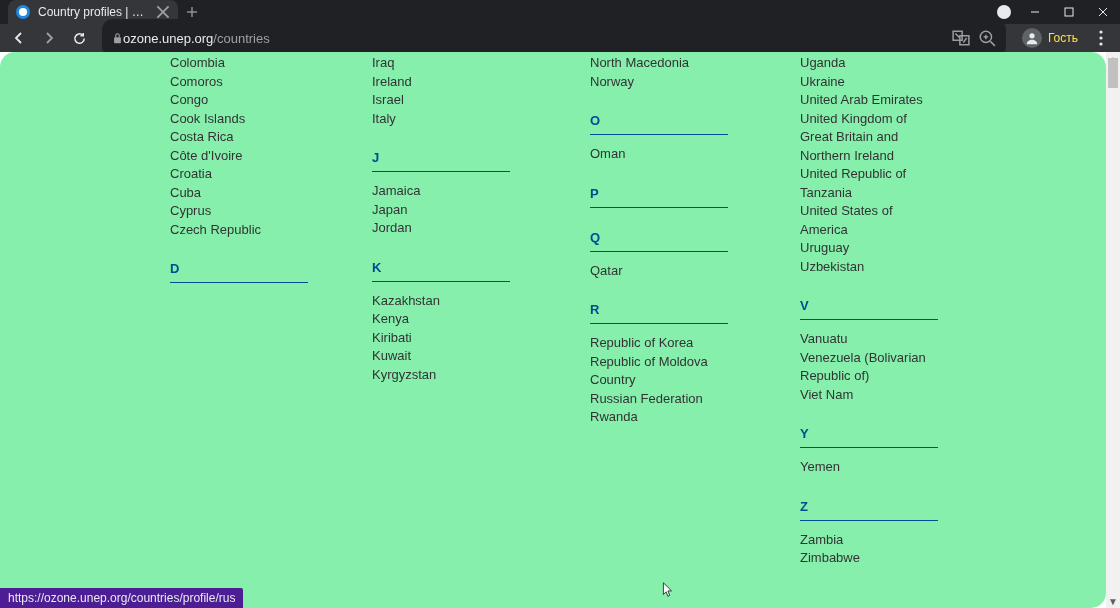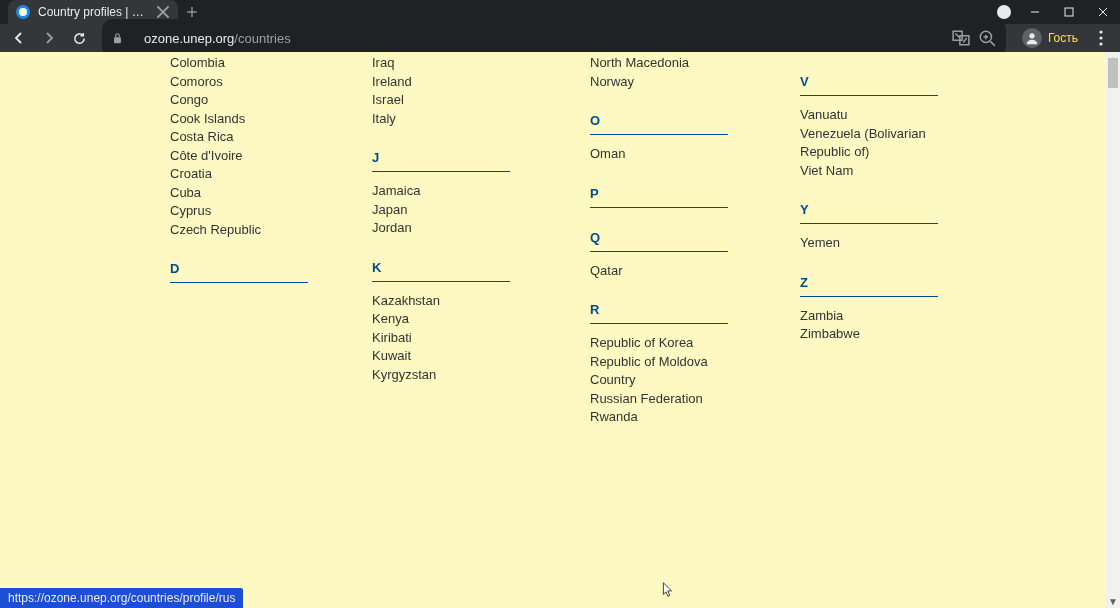--- a/index.html
+++ b/index.html
@@ -18,34 +18,34 @@
   .title-dot { width: 28px; display:flex; align-items:center; justify-content:center; }
   .title-dot .dot { width:14px; height:14px; border-radius:50%; background:#e8eaed; }
   .win-controls { display: flex; }
   .win-btn { width: 34px; display: flex; align-items: center; justify-content: center; color: #e8eaed; cursor: pointer; }
   .win-btn svg { width: 12px; height: 12px; }
   
   
   .toolbar { height: 28px; background: #35363a; display: flex; align-items: center; padding: 0 6px; gap: 4px; }
   .nav-btn { width: 26px; height: 26px; display: flex; align-items: center; justify-content: center; color: #9aa0a6; cursor: pointer; border-radius: 50%; }
   .nav-btn.active { color: #e8eaed; }
-  .omnibox { flex: 1; height: 38px; background: #202124; border-radius: 11px; display: flex; align-items: center; padding: 0 10px; gap: 21px; color: #e8eaed; font-size: 13px; margin: 0 6px; }
+  .omnibox { flex: 1; height: 38px; background: #202124; border-radius: 11px; display: flex; align-items: center; padding: 0 10px; gap: 0; color: #e8eaed; font-size: 13px; margin: 0 6px; }
   .omnibox .lock { color: #9aa0a6; display:flex; }
   .omnibox .url { flex: 1; white-space: nowrap; overflow: hidden; }
   .omnibox .url .path { color: #9aa0a6; }
   .omnibox-actions { display:flex; gap:8px; }
   .ob-act { width:18px; height:18px; display:flex; align-items:center; justify-content:center; color:#9aa0a6; cursor:pointer; }
   .user-chip { display:flex; align-items:center; gap:6px; color:#fde047; font-size:12px; padding: 0 6px; cursor:pointer; }
   .user-chip .avatar { width:20px; height:20px; background:#5f6368; border-radius:50%; display:flex; align-items:center; justify-content:center; }
   .user-chip .avatar svg { width:14px; height:14px; fill:#e8eaed; }
   .menu-btn { width:26px; display:flex; align-items:center; justify-content:center; color:#e8eaed; cursor:pointer; }
 
   
   .viewport { position: relative; width: 1120px; height: 556px; background: #fff; }
-  .page-scroll { position:absolute; inset:0 14px 0 0; overflow:hidden; background:#fef9c3; }
+  .page-scroll { position:absolute; inset:0 14px 0 0; overflow:hidden; background:#86efac;border-radius:15px; }
   .scrollbar-track { position:absolute; top:0; right:0; width:14px; height:100%; background:#f1f1f1; }
   .scrollbar-thumb { position:absolute; right:2px; top:6px; width:10px; height:30px; background:#c1c1c1; border-radius:0; }
   .scrollbar-arrow { position:absolute; right:0; width:14px; height:14px; display:flex; align-items:center; justify-content:center; color:#606060; font-size:10px; }
   .sa-up { top:0; } .sa-down { bottom:0; }
 
   .content { position:relative; width:100%; height:100%; color:#333; font-size:13px; }
   .col { position:absolute; width:140px; }
   .col-1 { left:170px; top:0; }
   .col-2 { left:372px; top:0; }
   .col-3 { left:590px; top:0; }
@@ -53,21 +53,21 @@
   .letter-header { color:#004c93; font-weight:bold; font-size:13px; margin-top:22px; margin-bottom:6px; }
   .letter-rule { border:none; border-bottom:1px solid #004c93; margin-bottom:10px; width:138px; }
   .country-list a { display:block; color:#333; text-decoration:none; line-height:18.5px; padding:0; cursor:pointer; }
   .pre-list { padding-top:2px; }
   .col-1 .country-list { width:138px; }
   .col-2 .country-list { width:138px; }
   .col-3 .country-list { width:138px; }
   .col-4 .country-list { width:138px; }
 
   
-  .status-bar { position:absolute; left:0; bottom:0; background:#1d4ed8; color:#e8eaed; font-size:12px; padding:3px 8px; border-top-right-radius:2px; }
+  .status-bar { position:absolute; left:0; bottom:0; background:#4c1d95; color:#e8eaed; font-size:12px; padding:3px 8px; border-top-right-radius:2px; }
 
   
   .cursor-ptr { position:absolute; left:658px; top:529px; width:18px; height:18px; pointer-events:none; }
   .cursor-ptr svg { width:18px; height:18px; }
 </style>
 </head>
 <body>
 
 <div class="titlebar">
   <div class="tab-strip">
@@ -242,20 +242,30 @@
           <hr class="letter-rule">
           <div class="country-list">
             <a>Republic of Korea</a>
             <a>Republic of Moldova</a>
             <a>Country</a>
             <a>Russian Federation</a>
             <a>Rwanda</a>
           </div>
         </div>
       <div class="col col-4">
+          <div class="country-list pre-list">
+            <a>Uganda</a>
+            <a>Ukraine</a>
+            <a>United Arab Emirates</a>
+            <a>United Kingdom of Great Britain and Northern Ireland</a>
+            <a>United Republic of Tanzania</a>
+            <a>United States of America</a>
+            <a>Uruguay</a>
+            <a>Uzbekistan</a>
+          </div>
           <div class="letter-header">V</div>
           <hr class="letter-rule">
           <div class="country-list">
             <a>Vanuatu</a>
             <a>Venezuela (Bolivarian Republic of)</a>
             <a>Viet Nam</a>
           </div>
           <div class="letter-header">Y</div>
           <hr class="letter-rule">
           <div class="country-list">

